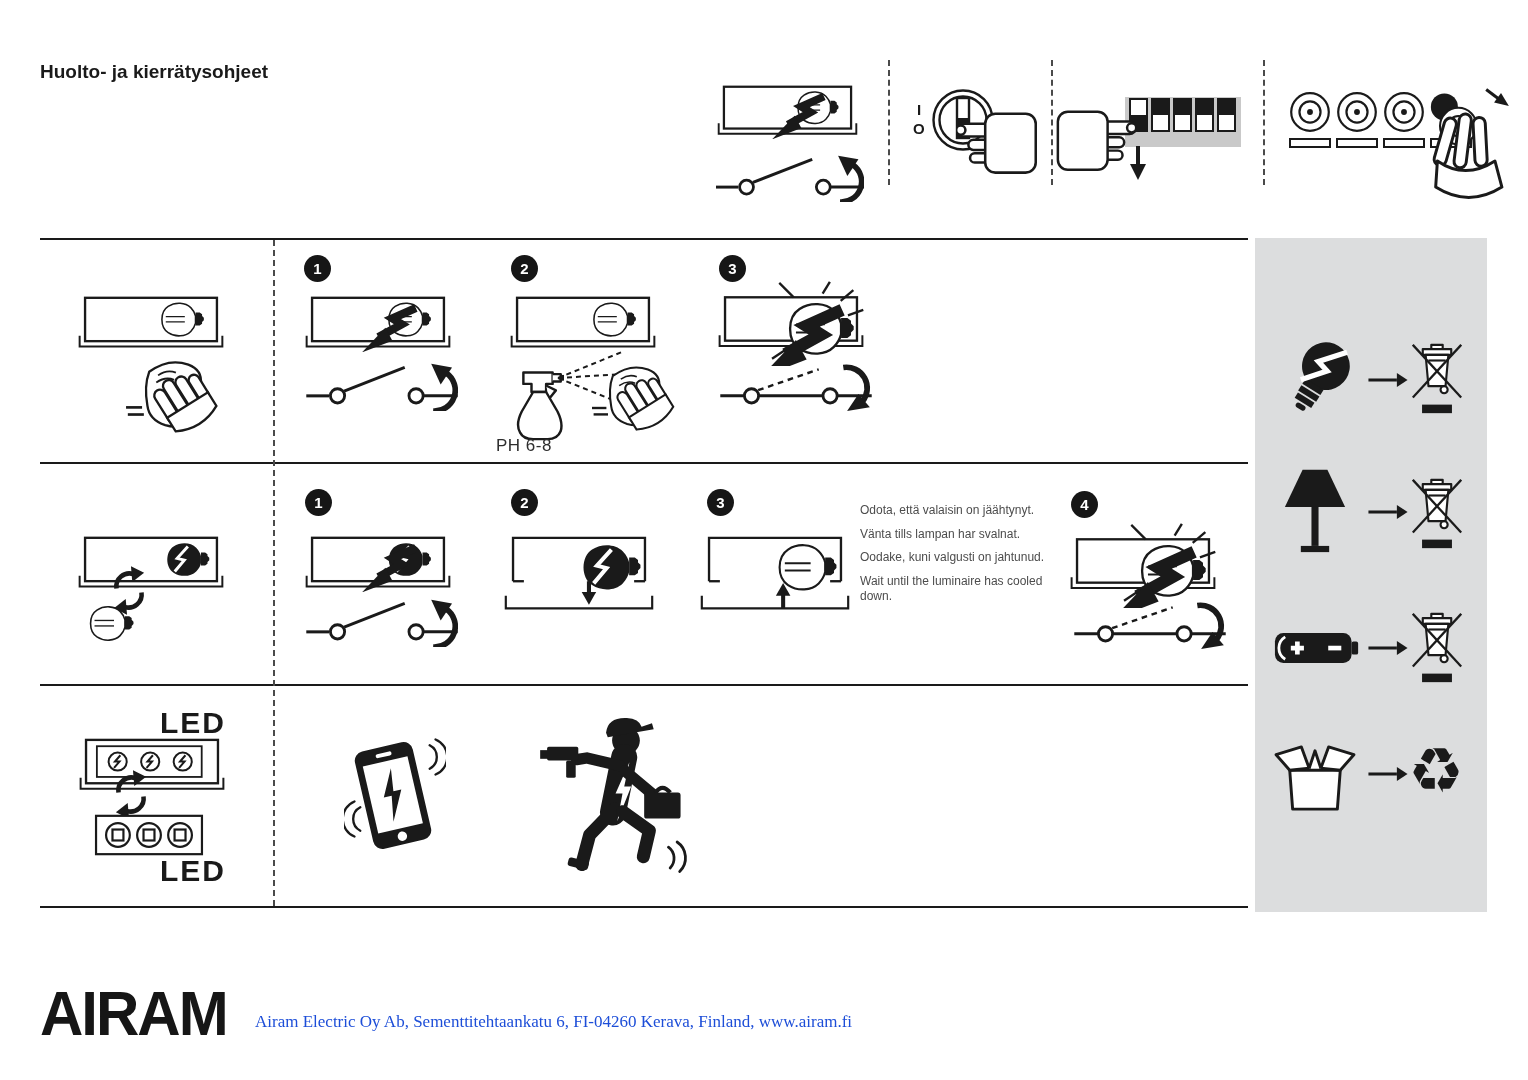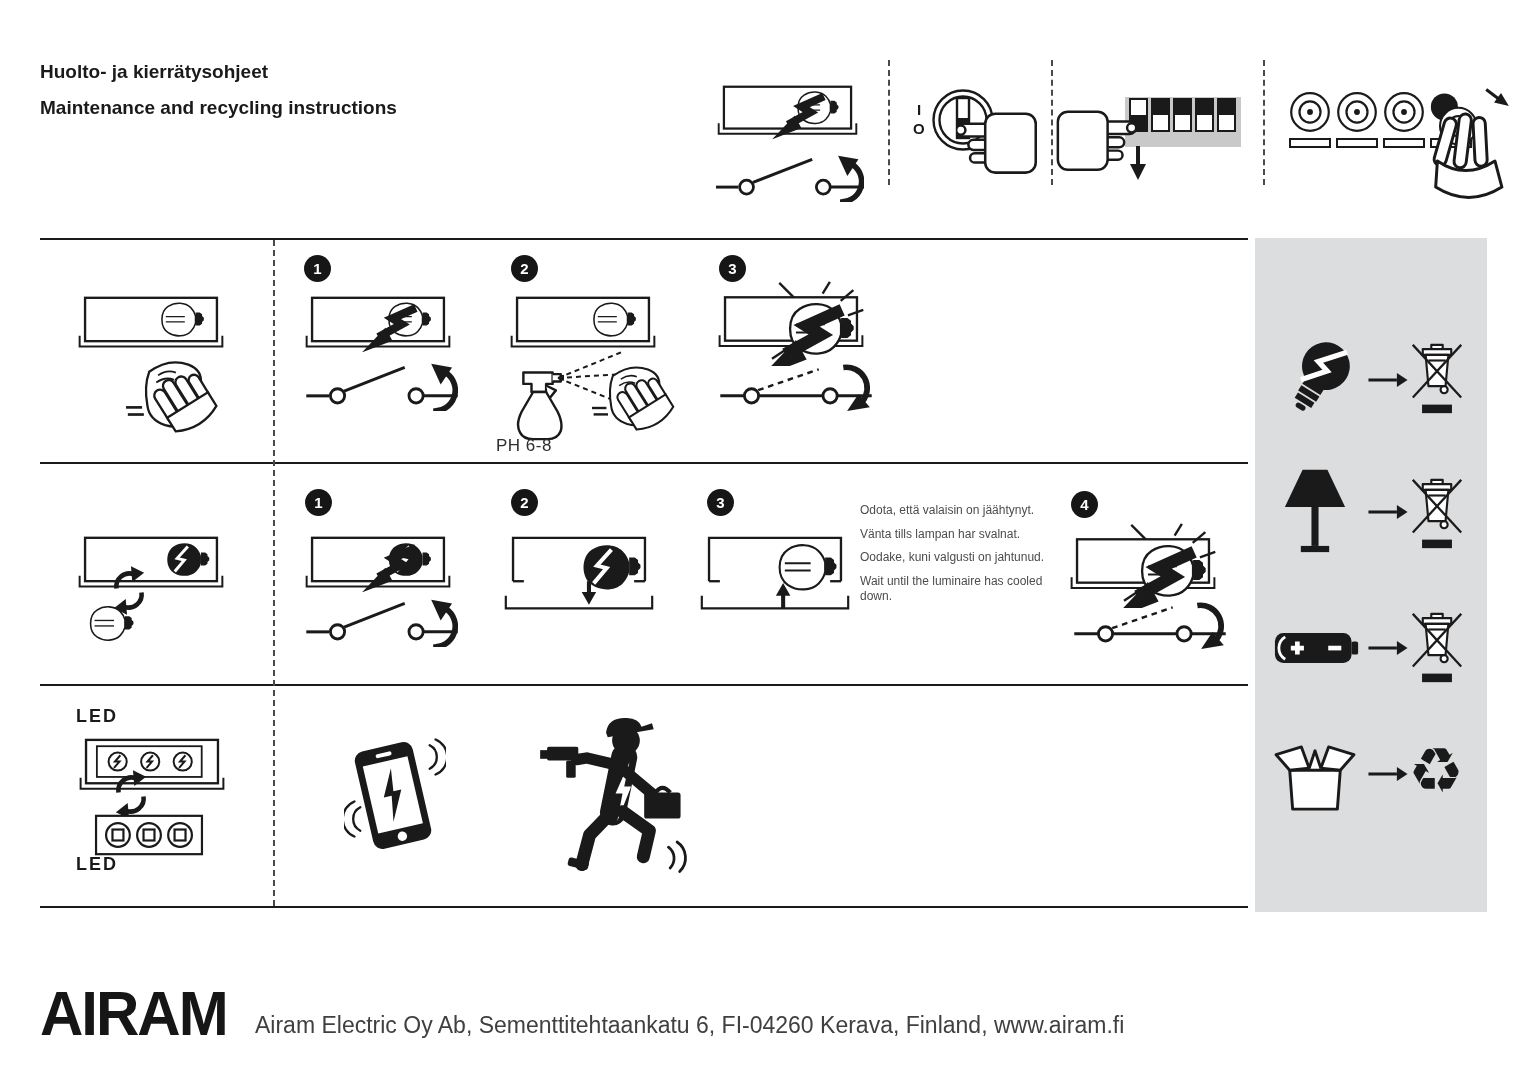--- a/index.html
+++ b/index.html
@@ -9,26 +9,26 @@
   svg{overflow:visible;display:block;}
   .title-line{font-size:19px;font-weight:bold;line-height:36px;white-space:nowrap;}
   .vdash{border-left:2px dashed #4a4a4a;width:0;}
   .hline{background:#1a1a1a;height:2px;}
   .badge{width:27px;height:27px;border-radius:50%;background:#161616;color:#fff;
          font-size:15px;font-weight:bold;display:flex;align-items:center;justify-content:center;}
   .io-label{font-size:15px;font-weight:bold;color:#1a1a1a;line-height:1;}
   .ph-label{font-size:17px;color:#2e2e2e;letter-spacing:0.5px;}
   .wait-text{width:190px;text-align:left;font-size:12px;line-height:1.3;color:#4c4c4c;}
   .wait-text p{margin:0 0 8px 0;}
-  .led-label{width:150px;text-align:left;font-size:18px;font-weight:bold;letter-spacing:2px;}
+  .led-label{width:150px;text-align:right;font-size:30px;font-weight:bold;letter-spacing:2px;}
   .slot{width:42px;height:10px;border:2px solid #1a1a1a;background:#fff;box-sizing:border-box;}
   #sidebar{background:#dcddde;}
   .recycle-glyph{font-size:62px;line-height:1;color:#1a1a1a;font-family:"DejaVu Sans",sans-serif;}
   #logo{font-size:60px;font-weight:800;letter-spacing:-2px;line-height:1;color:#161616;transform:scaleY(1.05);}
-  #address{font-size:23px;color:#404040;white-space:nowrap;}
+  #address{font-size:17px;color:#1d4ed8;white-space:nowrap;font-family:Liberation Serif, serif;}
 </style>
 </head>
 <body>
 
 <svg width="0" height="0" style="position:absolute">
 <defs>
 
   <symbol id="s-bulb" viewBox="0 0 92 64">
     <path d="M56 12 C47 3 30 2 18 10 C4 19 4 45 18 54 C30 62 47 61 56 52 C61 47 63 42 64 38 L64 26 C63 22 61 17 56 12 Z" fill="#fff" stroke="#1a1a1a" stroke-width="2.6"></path>
     <line x1="14" y1="27" x2="46" y2="27" stroke="#1a1a1a" stroke-width="2.2"></line>
@@ -336,21 +336,20 @@
     <line x1="0" y1="9" x2="32" y2="9" stroke="#1a1a1a" stroke-width="3.4"></line>
     <polygon points="32,1 44,9 32,17" fill="#1a1a1a"></polygon>
   </symbol>
 </defs>
 </svg>
 
 <div id="page">
 
   <div class="abs" style="left:40px;top:54px;">
     <div class="title-line">Huolto- ja kierrätysohjeet</div>
-    <div class="title-line">Maintenance and recycling instructions</div>
   </div>
 
   <svg class="abs" style="left:715px;top:85px;width:145px;height:54px">
       <use href="#s-lum-bolt"></use>
     </svg>
   <svg class="abs" style="left:716px;top:150px;width:148px;height:52px">
       <use href="#s-switch-off"></use>
     </svg>
 
   <div class="abs vdash" style="left:888px;top:60px;height:125px"></div>

